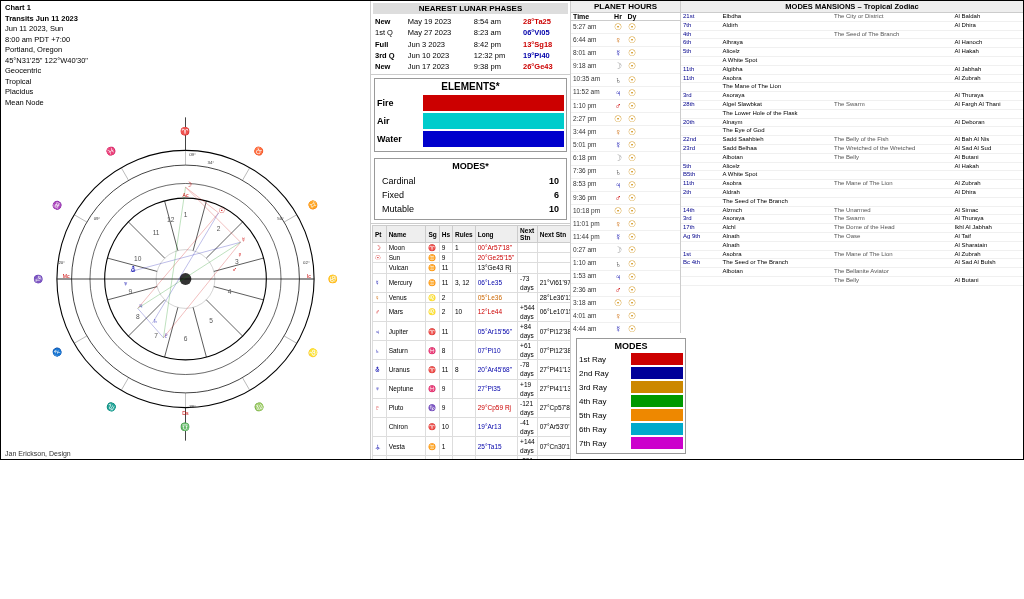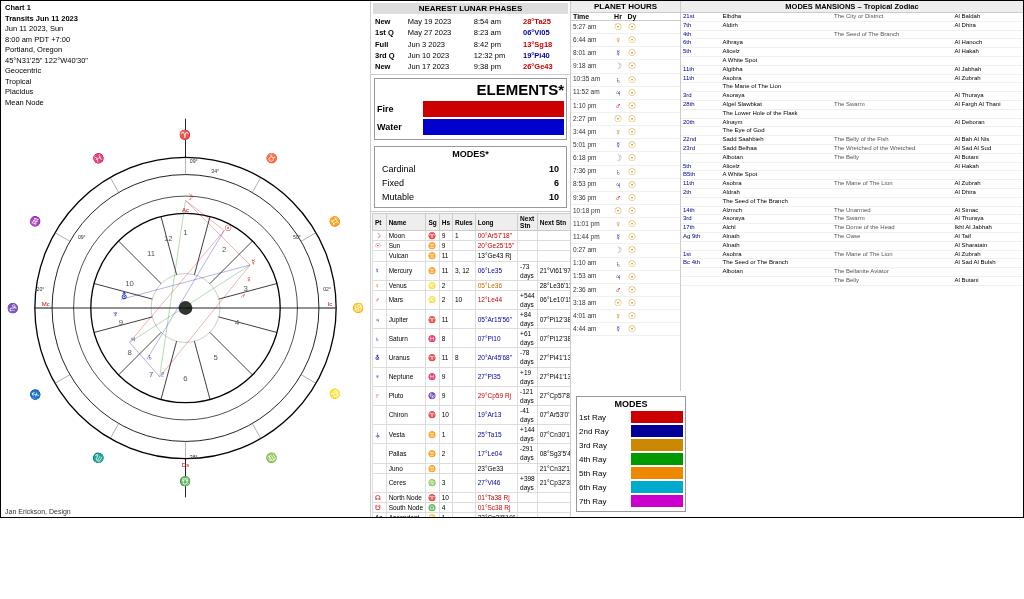--- a/index.html
+++ b/index.html
@@ -9,21 +9,21 @@
       background: #fff;
       width: 1024px;
       height: 599px;
       overflow: hidden;
       display: flex;
       flex-direction: column;
     }
     .main-container {
       display: flex;
       width: 1024px;
-      height: 518px;
+      height: 460px;
       border: 1px solid #000;
     }
     
     .chart-area {
       width: 370px;
       min-width: 370px;
       border-right: 1px solid #ccc;
       background: #fff;
       position: relative;
       display: flex;
@@ -78,23 +78,23 @@
     .phase-date { color: #000; }
     .phase-time { color: #000; }
 
     
     .elements-box {
       border: 1px solid #999;
       margin: 3px;
       padding: 2px;
     }
     .elements-title {
-      text-align: right;
+      text-align: center;
       font-weight: bold;
-      font-size: 15px;
+      font-size: 10px;
       margin-bottom: 3px;
     }
     .element-row {
       display: flex;
       align-items: center;
       margin: 2px 0;
       gap: 6px;
     }
     .element-label {
       width: 40px;
@@ -429,21 +429,21 @@
       <div class="lunar-phases-title">NEAREST LUNAR PHASES</div>
       <table class="lunar-table">
         <tbody id="lunar-phases-body">
         <tr>
       <td class="phase-label" style="font-weight:bold">New</td>
       <td class="phase-date">May 19 2023</td>
       <td class="phase-time">8:54 am</td>
       <td style="color:#cc0000;font-weight:bold">28°Ta25</td>
     </tr>
             <tr>
-      <td class="phase-label" style="font-weight:bold">1st Q</td>
+      <td class="phase-label" style="font-weight:normal">1st Q</td>
       <td class="phase-date">May 27 2023</td>
       <td class="phase-time">8:23 am</td>
       <td style="color:#0000aa;font-weight:bold">06°Vi05</td>
     </tr>
             <tr>
       <td class="phase-label" style="font-weight:bold">Full</td>
       <td class="phase-date">Jun 3 2023</td>
       <td class="phase-time">8:42 pm</td>
       <td style="color:#cc0000;font-weight:bold">13°Sg18</td>
     </tr>
@@ -464,20 +464,24 @@
     </div>
 
     <div class="elements-box">
       <div class="elements-title">
         <span>ELEMENTS*</span>
       </div>
       <div id="elements-rows">
           <div class="element-row">
       <span class="element-label" style="font-weight:bold">Fire</span>
       <div class="element-bar fire-bar" style="background:#cc0000"></div>
+    </div>
+          <div class="element-row">
+      <span class="element-label" style="font-weight:bold">Air</span>
+      <div class="element-bar air-bar" style="background:#00cccc"></div>
     </div>
           <div class="element-row">
       <span class="element-label" style="font-weight:bold">Water</span>
       <div class="element-bar water-bar" style="background:#0000cc"></div>
     </div>
         </div>
     </div>
 
     <div class="modes-box">
       <div class="modes-title">MODES*</div>

